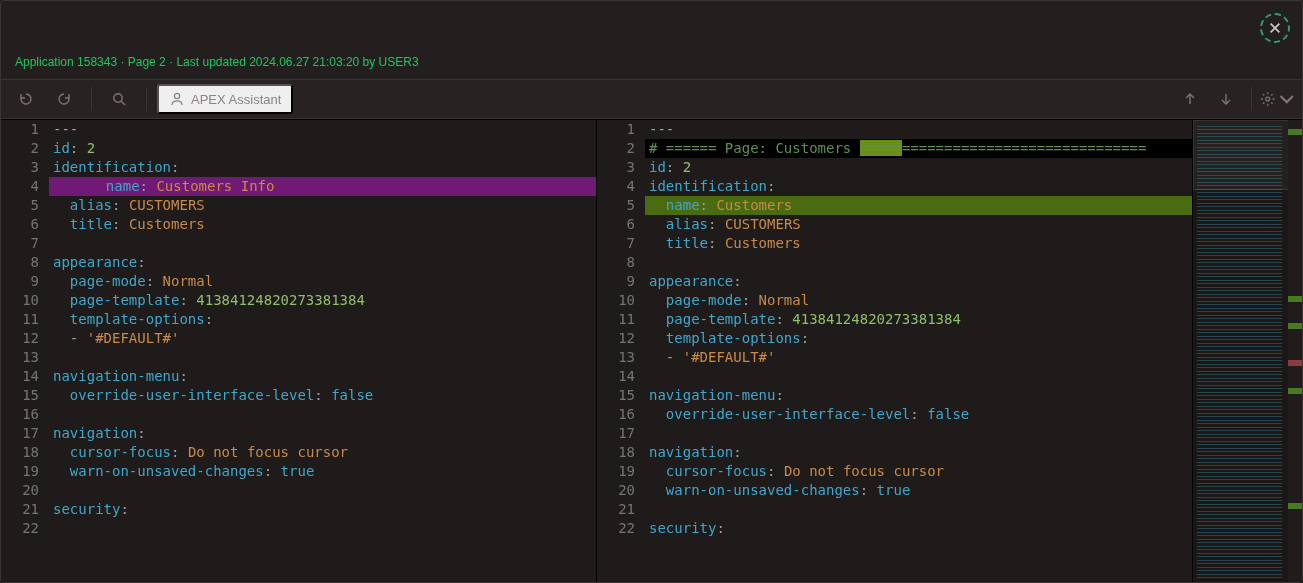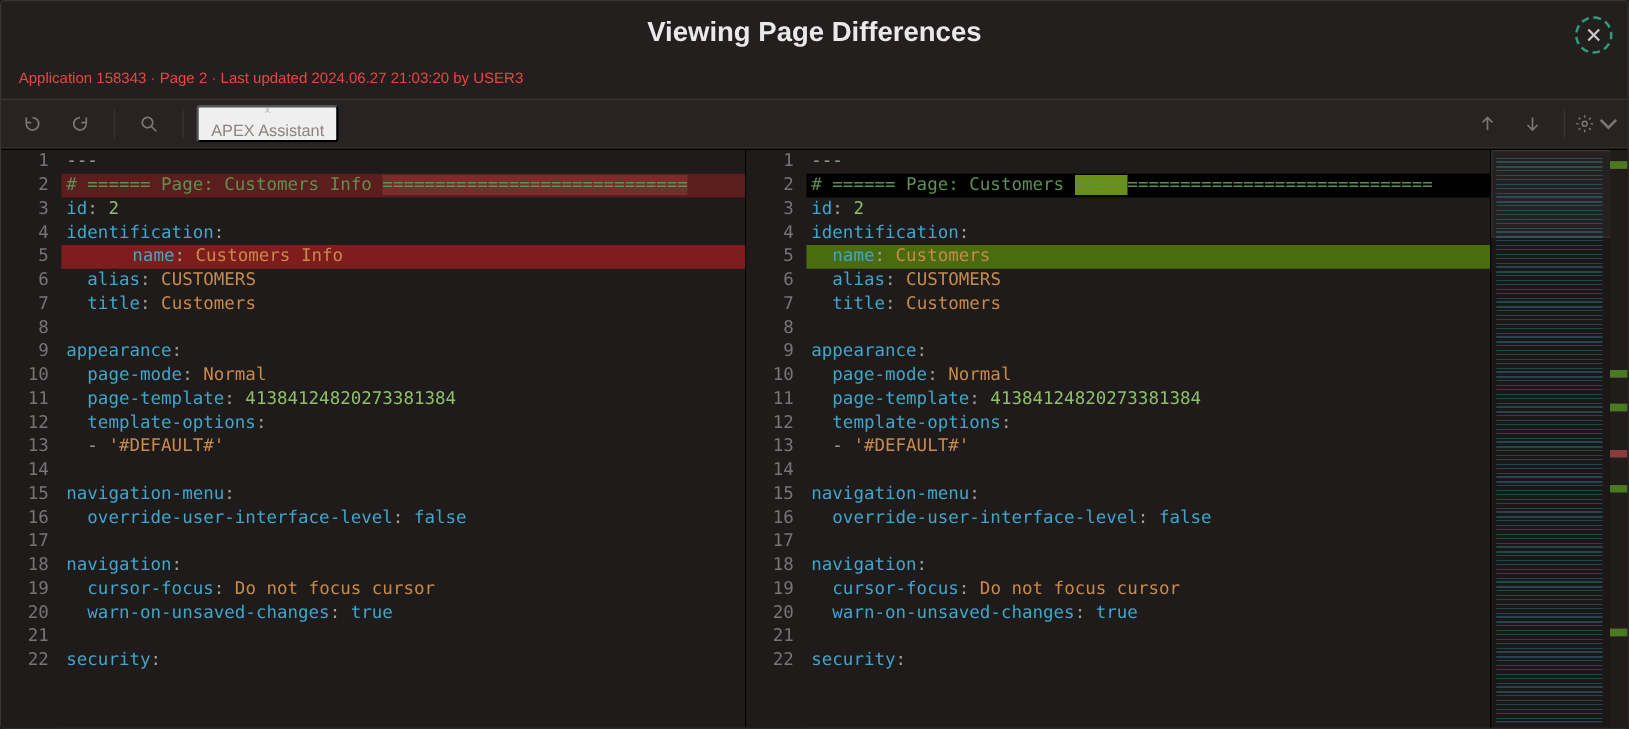--- a/index.html
+++ b/index.html
@@ -40,42 +40,42 @@
     display: flex;
     padding: 4px 14px 10px 14px;
     gap: 0;
   }
   .pane-header {
     width: 50%;
     padding-right: 12px;
   }
   .pane-header.right { padding-left: 10px; }
   .pane-title { font-size: 16px; font-weight: 700; color: #eaeaea; margin-bottom: 4px; }
-  .pane-meta { font-size: 12px; color: #ef4444; }
+  .pane-meta { font-size: 12px; color: #22c55e; }
 
   .toolbar {
     height: 40px;
     border-top: 1px solid #3a3433;
     border-bottom: 1px solid #3a3433;
     display: flex; align-items: center;
     padding: 0 8px;
     gap: 4px;
     background: #282322;
   }
   .tb-btn {
     width: 34px; height: 30px;
     display: flex; align-items: center; justify-content: center;
     background: transparent; border: none; color: #7d7572; cursor: pointer;
     border-radius: 3px;
   }
   .tb-sep { width: 1px; height: 24px; background: #3a3433; margin: 0 6px; }
   .apex-assist {
     display: flex; align-items: center; gap: 6px;
     color: #8b8480; font-size: 13px; padding: 0 10px;
-    height: 30px; border-radius: 3px; flex-direction: column;
+    height: 30px; border-radius: 3px;
   }
   .tb-right { margin-left: auto; display: flex; align-items: center; gap: 2px; }
   .tb-btn svg, .apex-assist svg { width: 16px; height: 16px; }
 
   .diff-area {
     flex: 1;
     display: flex;
     overflow: hidden;
     background: #1e1b1a;
     border-top: 1px solid #000;
@@ -94,21 +94,21 @@
     width: 48px;
     background: #1e1b1a;
     color: #757575;
     text-align: right;
     padding-right: 10px;
     user-select: none;
   }
   .code { flex: 1; min-width: 0; overflow: hidden; }
   .row { height: 19px; white-space: pre; padding-left: 4px; position: relative; }
   .row.removed { background: #5c1d1d; }
-  .row.removed-strong { background: #7f1d1d; padding-left: 40px; }
+  .row.removed-strong { background: #701a75; padding-left: 40px; }
   .row.added { background: #000000; }
   .row.added-strong { background: #4a6b0f; }
   .hl-add { background: #6a8f15; }
   .hl-del { background: #7a2b2b; }
 
   
   .punc   { color: #9aa29f; }
   .key    { color: #3fa7cc; }
   .str    { color: #c98a4a; }
   .num    { color: #8fbf6b; }
@@ -142,21 +142,20 @@
   .mm-band { position: absolute; right: 0; width: 14px; height: 6px; }
   .mm-band.del { background: #8a3b3b; }
   .mm-band.add { background: #4a7a1f; }
 </style>
 </head>
 <body>
 
 <div class="dialog">
 
   <div class="title-row">
-    <h1>Viewing Page Differences</h1>
     <button class="close-btn" aria-label="Close">
       <svg viewBox="0 0 16 16">
           <path d="M3 3 L13 13 M13 3 L3 13" stroke="currentColor" stroke-width="2" fill="none"></path>
         </svg>
     </button>
   </div>
 
   <div class="headers">
     <div class="pane-header left">
       <div class="pane-meta">Application 158343 · Page 2 · Last updated 2024.06.27 21:03:20 by USER3</div>
@@ -237,21 +236,20 @@
           <div class="row">16</div>
           <div class="row">17</div>
           <div class="row">18</div>
           <div class="row">19</div>
           <div class="row">20</div>
           <div class="row">21</div>
           <div class="row">22</div>
         </div>
       <div class="code" id="left-code">
           <div class="row "><span class="punc">---</span></div>
-          <div class="row removed"><span class="cmt"># ====== Page: Customers Info </span><span class="cmt hl-del">=============================</span></div>
           <div class="row "><span class="key">id</span><span class="punc">: </span><span class="num">2</span></div>
           <div class="row "><span class="key">identification</span><span class="punc">:</span></div>
           <div class="row removed-strong"><span class="punc">  </span><span class="key">name</span><span class="punc">: </span><span class="str">Customers Info</span></div>
           <div class="row "><span class="punc">  </span><span class="key">alias</span><span class="punc">: </span><span class="str">CUSTOMERS</span></div>
           <div class="row "><span class="punc">  </span><span class="key">title</span><span class="punc">: </span><span class="str">Customers</span></div>
           <div class="row "><span class="punc"></span></div>
           <div class="row "><span class="key">appearance</span><span class="punc">:</span></div>
           <div class="row "><span class="punc">  </span><span class="key">page-mode</span><span class="punc">: </span><span class="str">Normal</span></div>
           <div class="row "><span class="punc">  </span><span class="key">page-template</span><span class="punc">: </span><span class="num">41384124820273381384</span></div>
           <div class="row "><span class="punc">  </span><span class="key">template-options</span><span class="punc">:</span></div>

